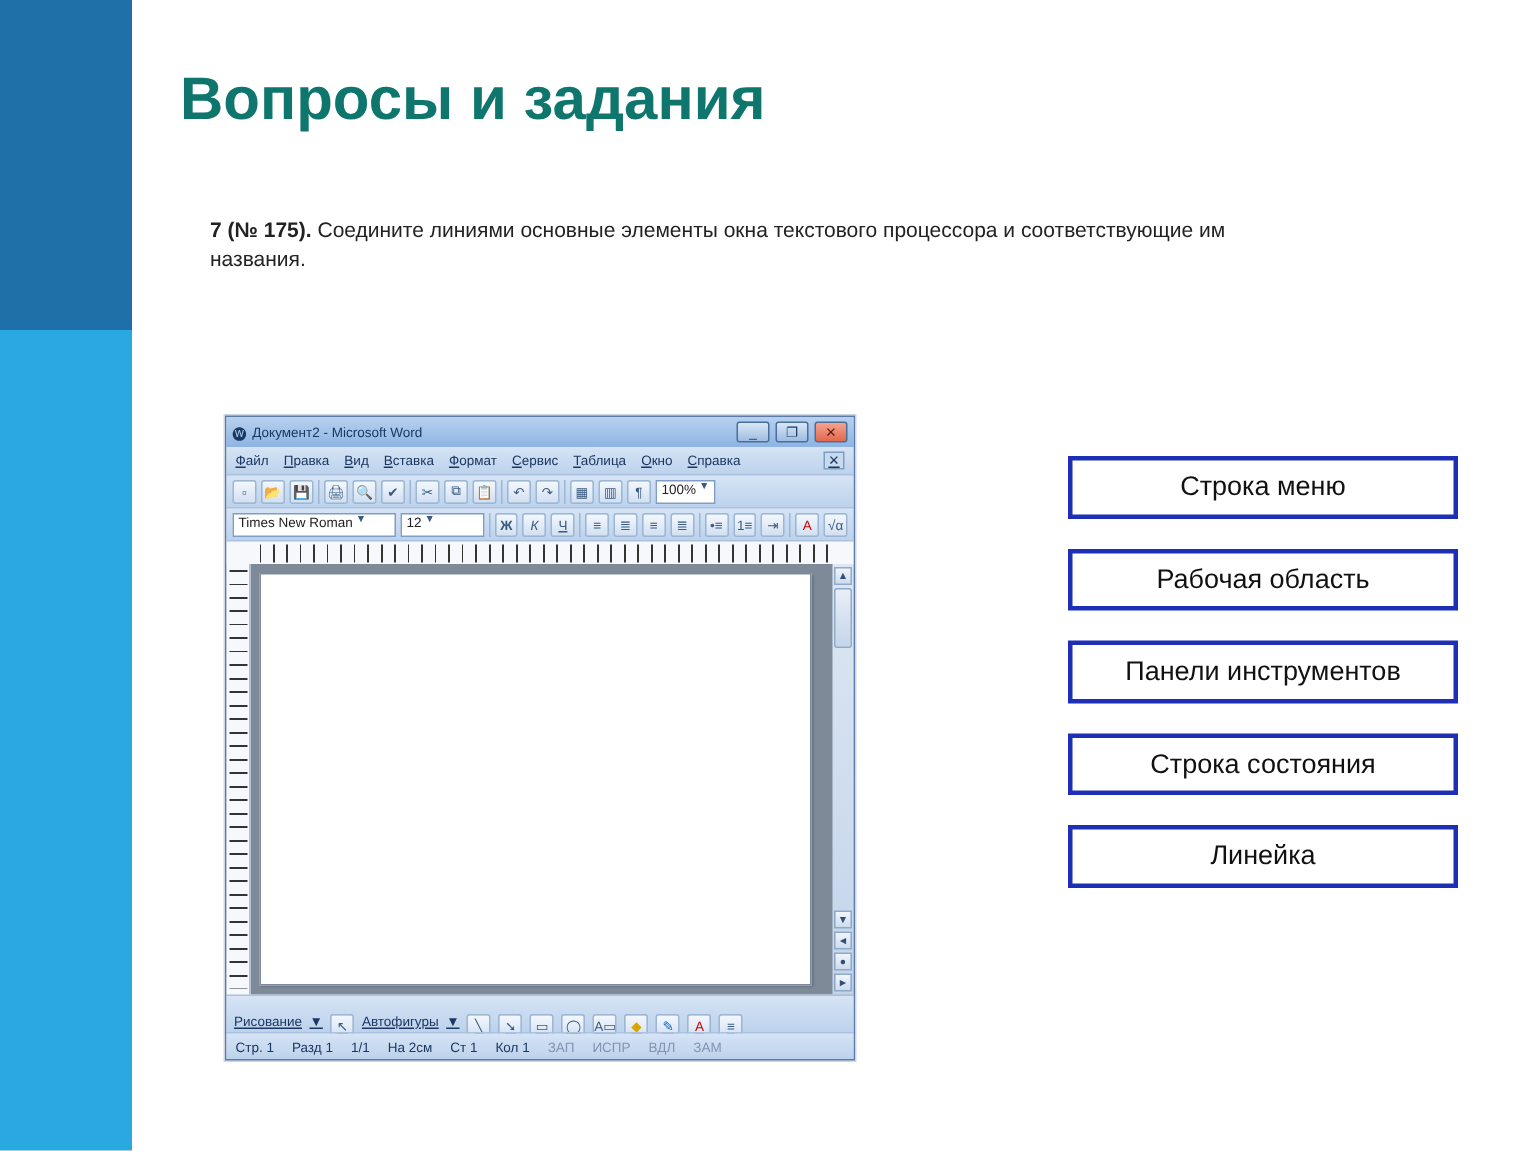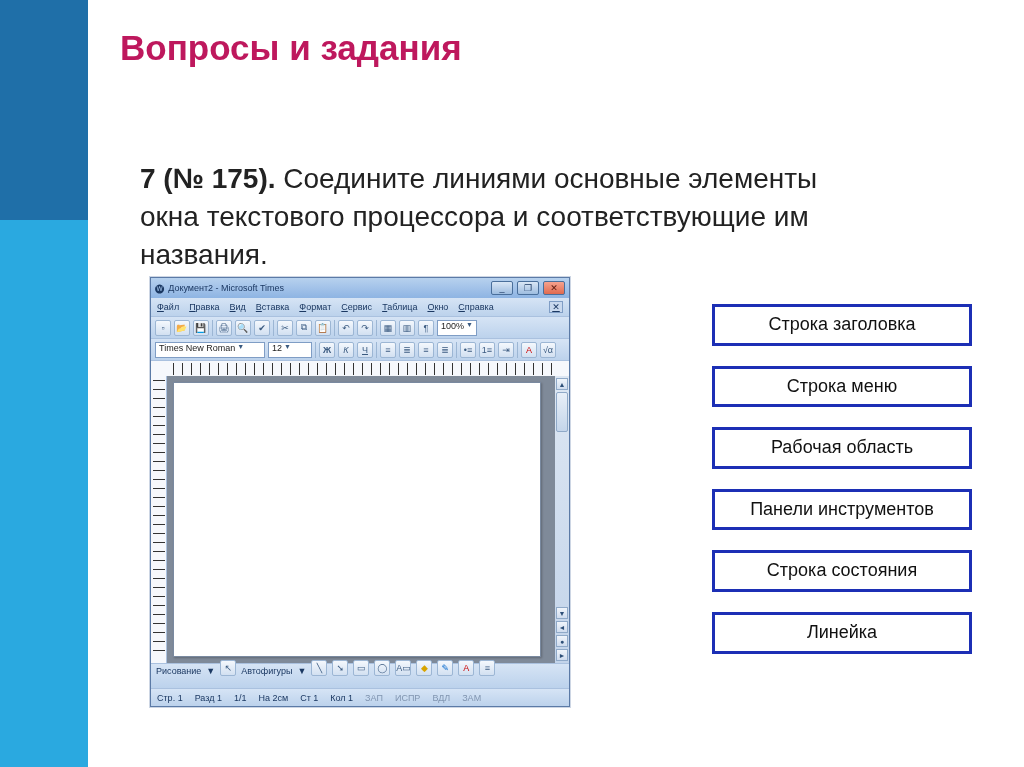--- a/index.html
+++ b/index.html
@@ -15,31 +15,31 @@
     position: absolute;
     left: 0; top: 0; bottom: 0;
     width: 88px;
     display: flex;
     flex-direction: column;
   }
   .stripe-top { background: #1f6fa8; flex: 0 0 220px; }
   .stripe-bot { background: #2aa9e0; flex: 1; }
   .slide-title {
     position: absolute;
-    left: 120px; top: 28px;
-    color: #be185d;
-    font-size: 35px;
+    left: 120px; top: 44px;
+    color: #0f766e;
+    font-size: 40px;
     font-weight: 700;
   }
   .prompt {
     position: absolute;
-    left: 140px; top: 160px;
+    left: 140px; top: 144px;
     width: 700px;
     color: #222;
-    font-size: 28px;
+    font-size: 14px;
     line-height: 1.35;
   }
   .prompt b { font-weight: 700; }
 
   
   .word-window {
     position: absolute;
     left: 150px; top: 277px;
     width: 420px; height: 430px;
     border: 1px solid #5b7aa6;
@@ -127,21 +127,21 @@
     content:"";position:absolute;top:4px;bottom:4px;left:2px;width:12px;
     background: repeating-linear-gradient(180deg,#333 0,#333 1px,transparent 1px,transparent 9px);
   }
   .page-area{flex:1;padding:6px 14px 6px 6px;position:relative;}
   .page{background:#fff;width:100%;height:100%;border:1px solid #7a8aa0;box-shadow:1px 1px 2px rgba(0,0,0,.25);}
   .scroll-v{width:14px;background:linear-gradient(#dde7f3,#c3d4ea);display:flex;flex-direction:column;align-items:center;padding:2px 0;gap:2px;}
   .sbtn{width:12px;height:12px;background:linear-gradient(#f0f5fb,#cfdcee);border:1px solid #8fa9c8;font-size:7px;display:flex;align-items:center;justify-content:center;color:#2d4f78;}
   .thumb{width:12px;flex:0 0 40px;background:linear-gradient(#e8eff8,#c4d5ea);border:1px solid #8fa9c8;border-radius:2px;}
   .drawbar{
     height:20px;background:linear-gradient(#d6e4f5,#bcd2ec);
-    border-top:1px solid #aac1df;display:flex;align-items:flex-end;gap:5px;padding:12px 5px;color:#1b3862;
+    border-top:1px solid #aac1df;display:flex;align-items:flex-start;gap:5px;padding:12px 5px;color:#1b3862;text-decoration:underline;
   }
   .statusbar{
     height:18px;background:linear-gradient(#d6e4f5,#bcd2ec);
     border-top:1px solid #aac1df;display:flex;align-items:center;gap:12px;padding:0 6px;color:#1b3862;font-size:9px;text-align:right;
   }
   .statusbar .dim{color:#8095b0;}
 
   
   .answers {
     position: absolute;
@@ -170,21 +170,21 @@
 
 <h1 class="slide-title">Вопросы и задания</h1>
 
 <p class="prompt">
   <b>7 (№ 175).</b><span> Соедините линиями основные элементы окна текстового процессора и соответствующие им названия.</span>
 </p>
 
 <div class="word-window">
   <div class="titlebar">
     <span>🅦</span>
-    <span>Документ2 - Microsoft Times</span>
+    <span>Документ2 - Microsoft Word</span>
     <span class="spacer"></span>
     <span class="winbtn">_</span>
     <span class="winbtn">❐</span>
     <span class="winbtn close">✕</span>
   </div>
   <div class="menubar">
     <span>Файл</span>
     <span>Правка</span>
     <span>Вид</span>
     <span>Вставка</span>
@@ -217,21 +217,21 @@
     <span class="combo">
         <span>100%</span>
         <span class="drop">▼</span>
       </span>
   </div>
   <div class="toolbar toolbar2">
     <span class="combo" style="width:110px">
         <span>Times New Roman</span>
         <span class="drop">▼</span>
       </span>
-    <span class="combo" style="width:44px">
+    <span class="combo" style="width:56px">
         <span>12</span>
         <span class="drop">▼</span>
       </span>
     <span class="tsep"></span>
     <span class="tbtn" style="font-weight:700">Ж</span>
     <span class="tbtn" style="font-style:italic">К</span>
     <span class="tbtn" style="text-decoration:underline">Ч</span>
     <span class="tsep"></span>
     <span class="tbtn">≡</span>
     <span class="tbtn">≣</span>
@@ -285,19 +285,18 @@
     <span>Ст 1</span>
     <span>Кол 1</span>
     <span class="dim">ЗАП</span>
     <span class="dim">ИСПР</span>
     <span class="dim">ВДЛ</span>
     <span class="dim">ЗАМ</span>
   </div>
 </div>
 
 <div class="answers">
-  <div class="answer">Строка заголовка</div>
   <div class="answer">Строка меню</div>
   <div class="answer">Рабочая область</div>
   <div class="answer">Панели инструментов</div>
   <div class="answer">Строка состояния</div>
   <div class="answer">Линейка</div>
 </div>
 
 </body></html>

